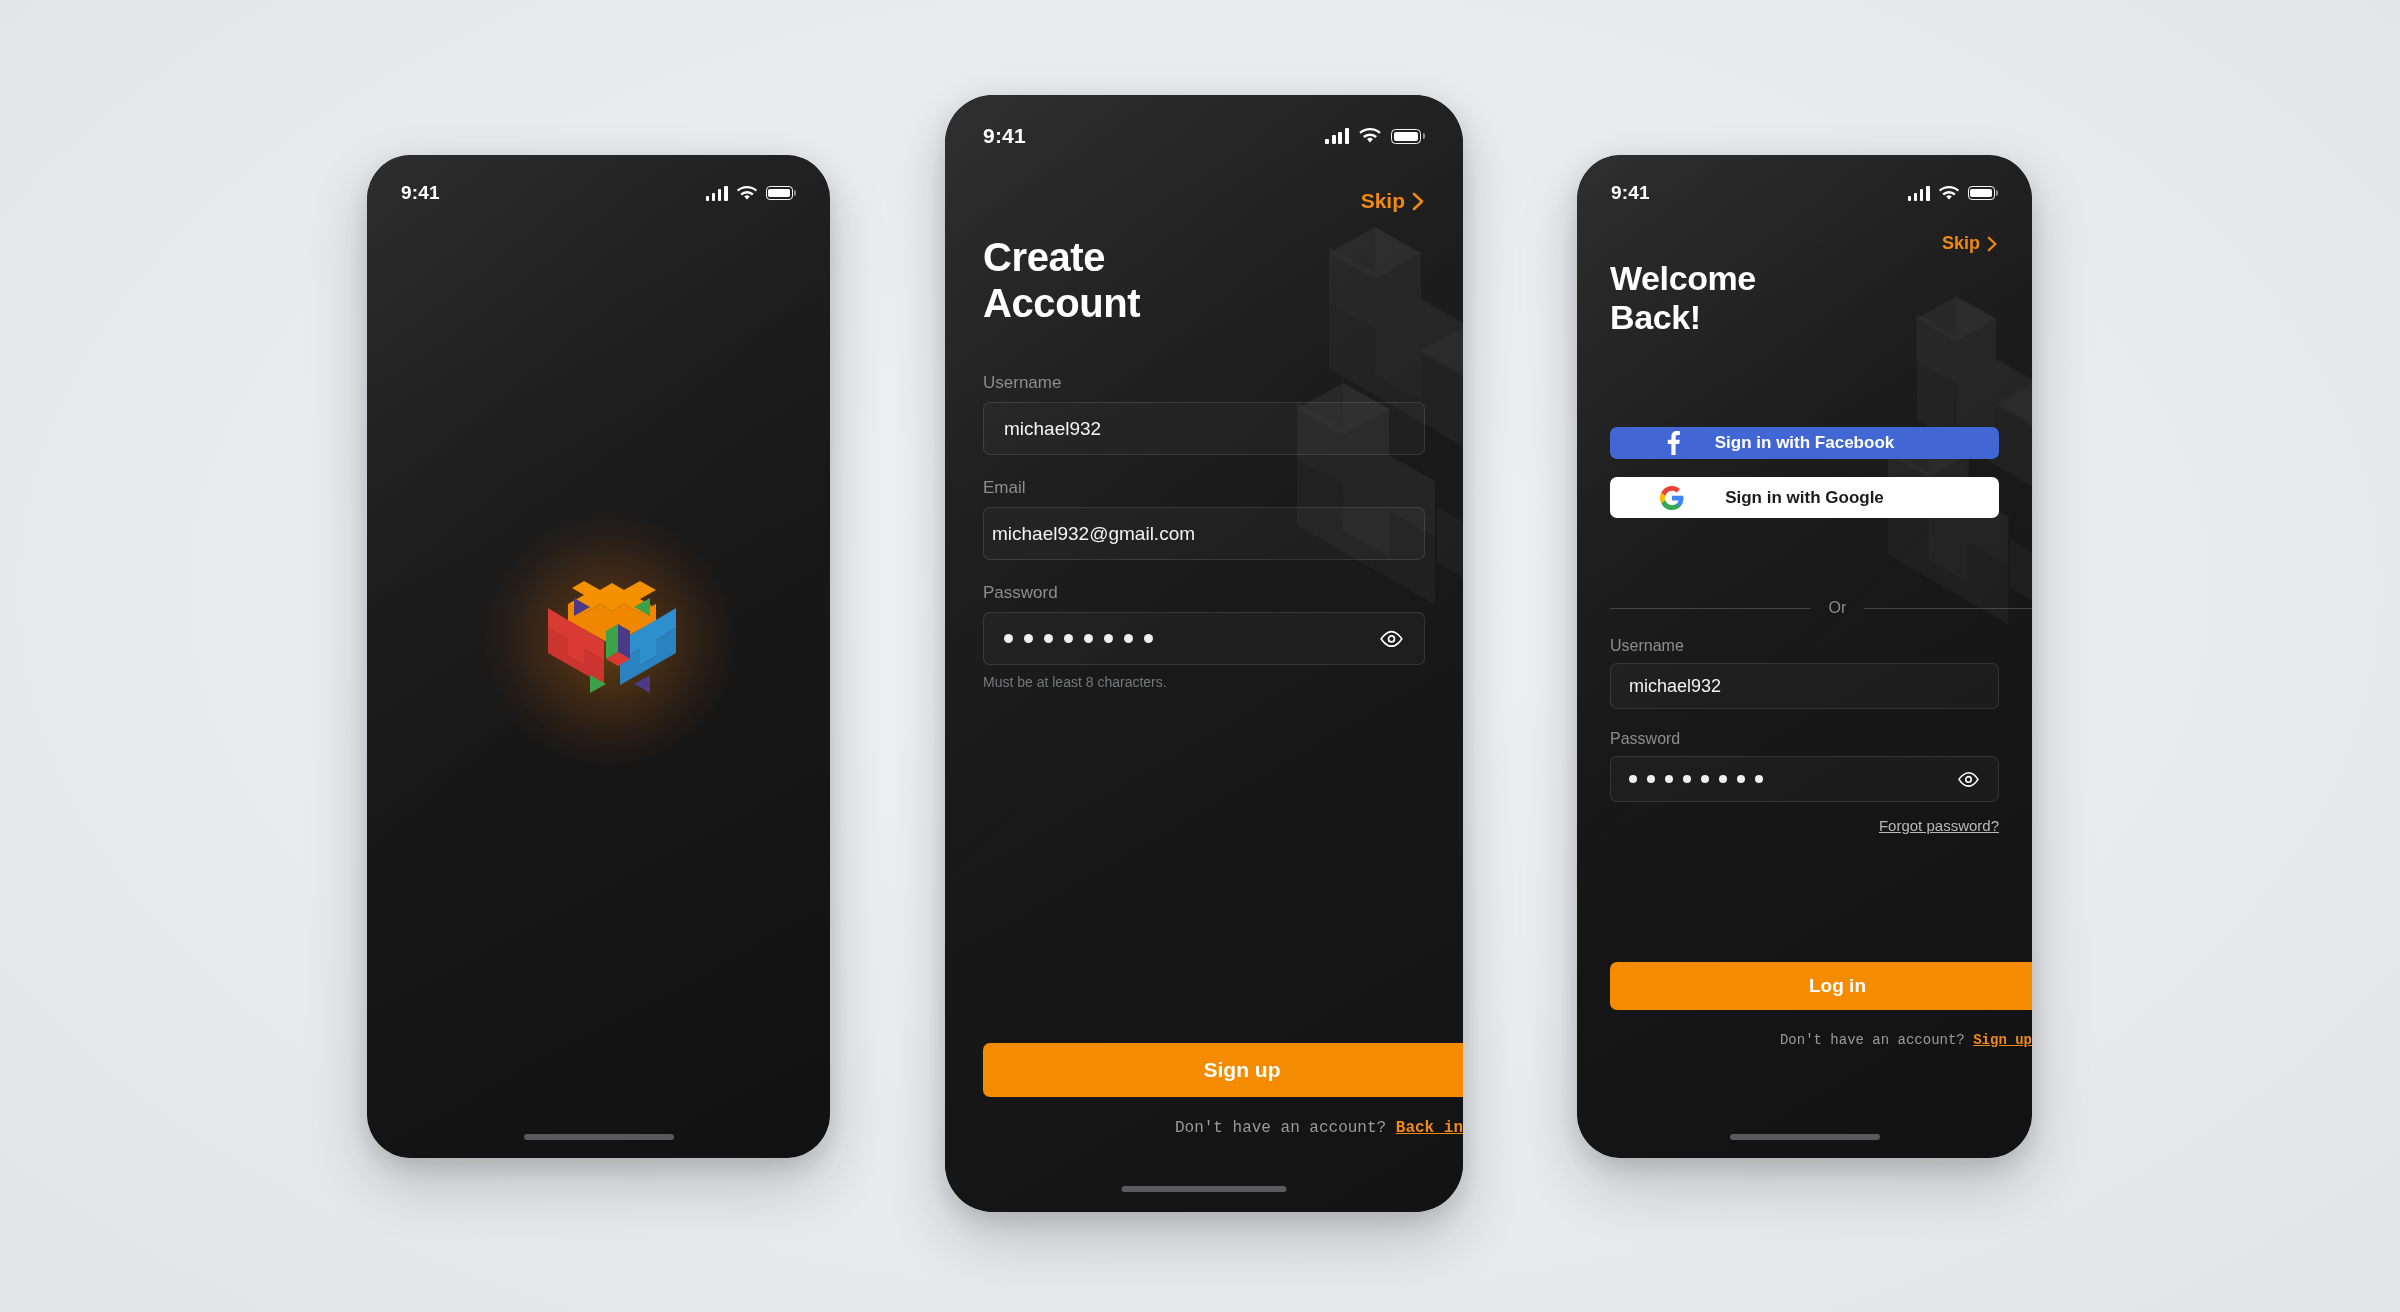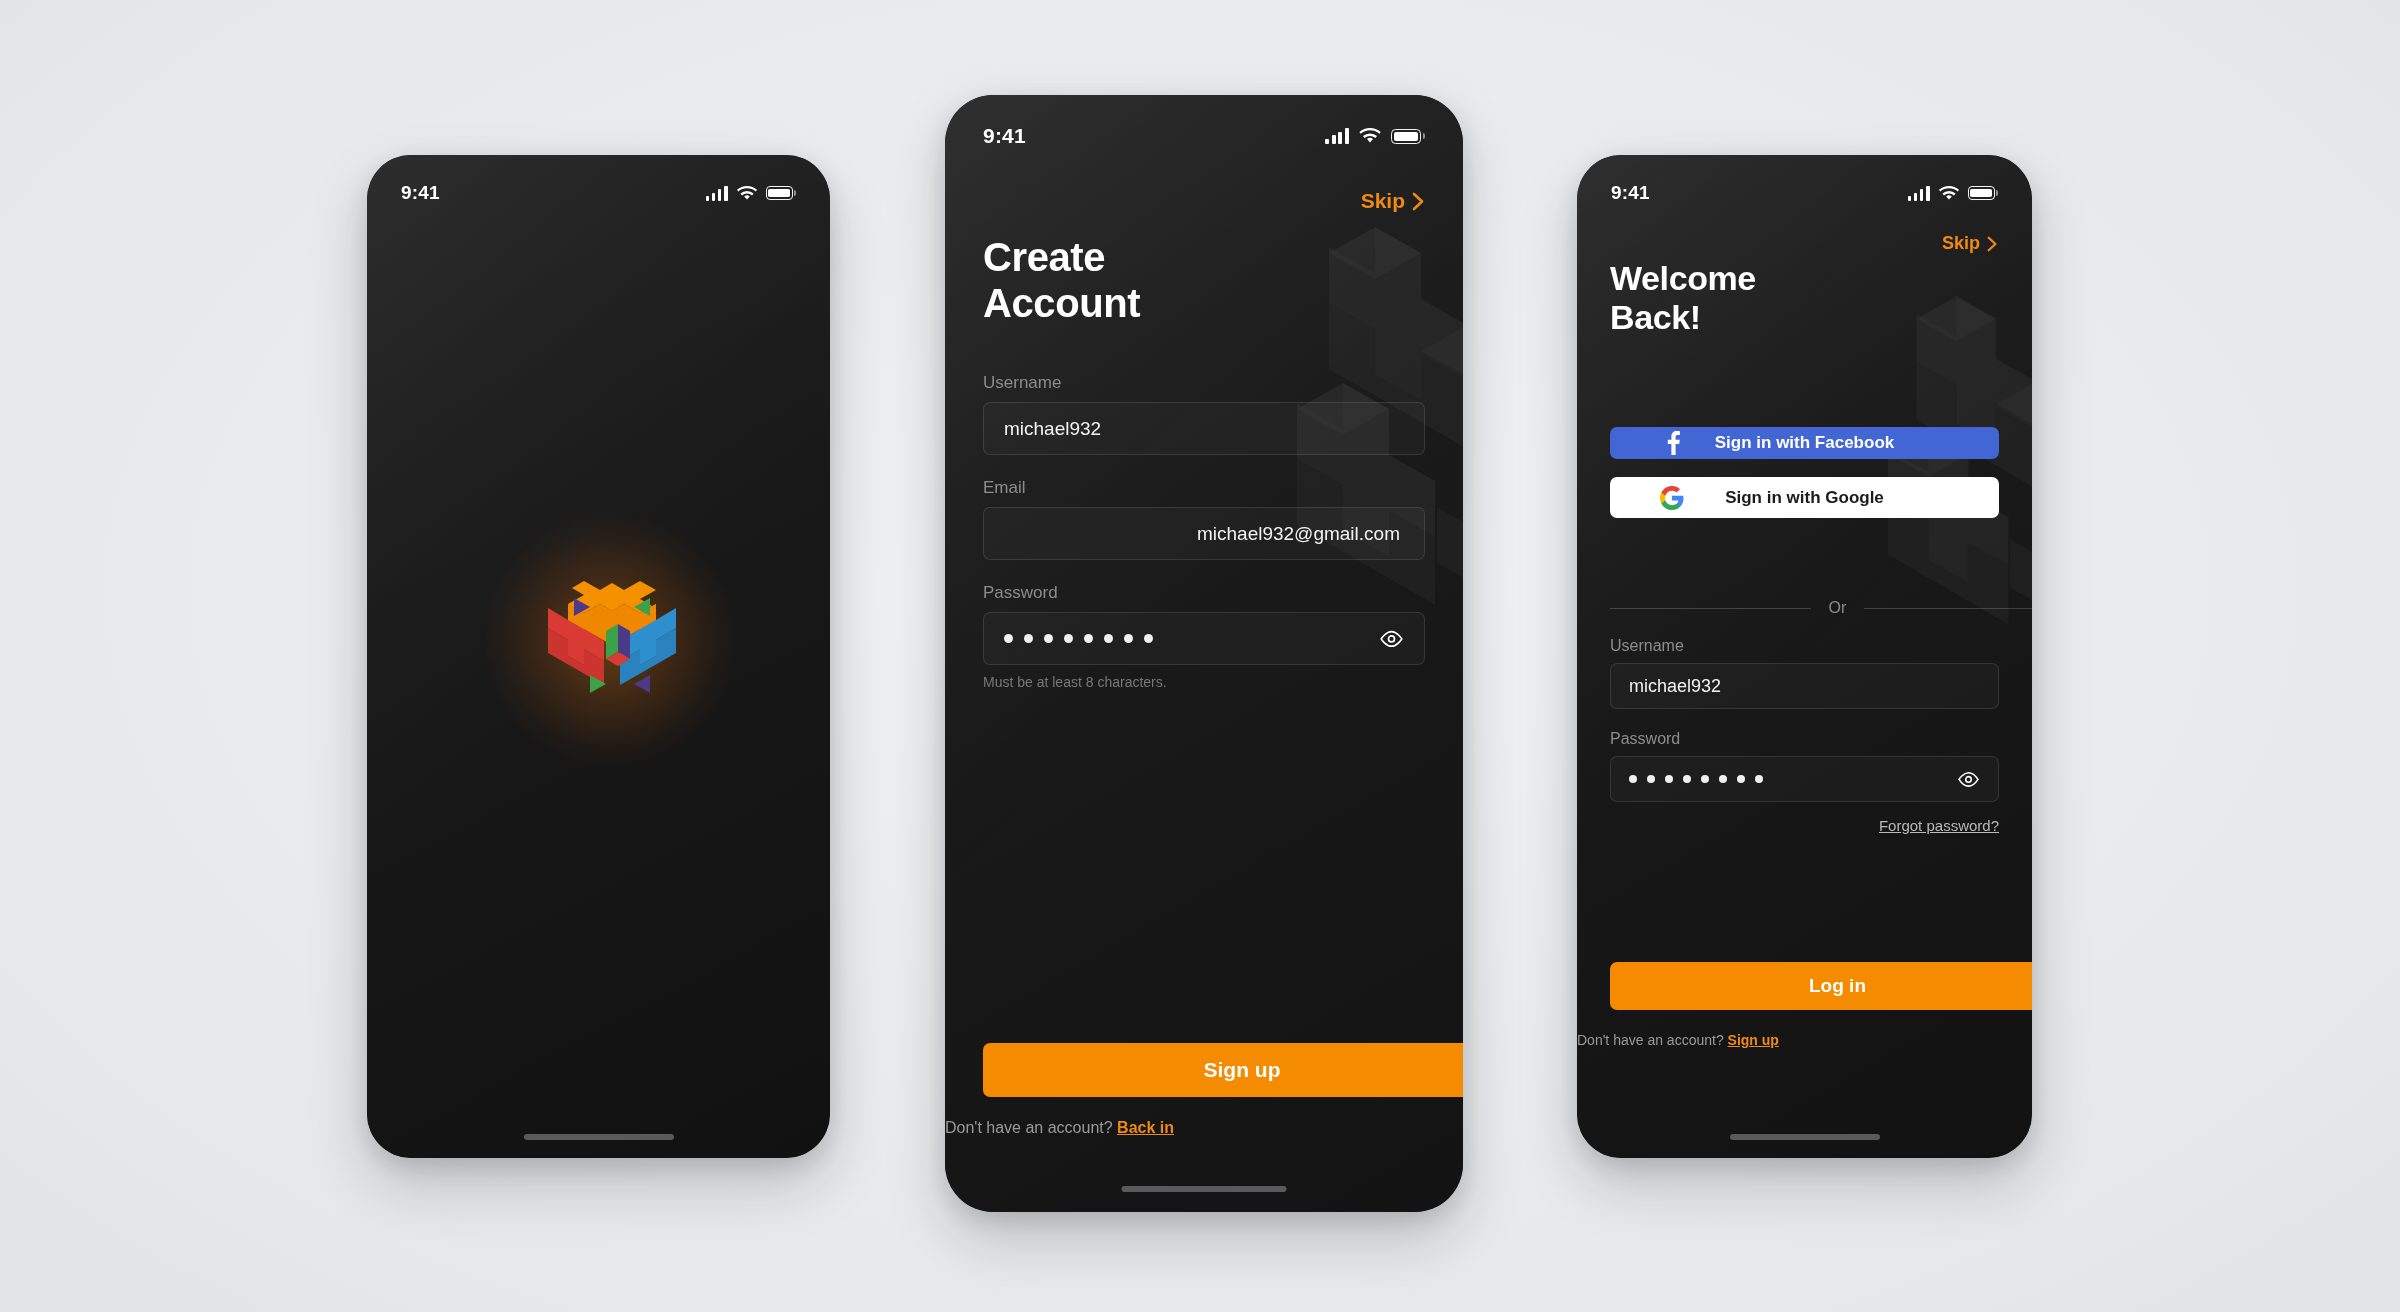--- a/index.html
+++ b/index.html
@@ -112,23 +112,24 @@
     font-weight: 700;
     border: none;
     border-radius: 7px;
     width: 100%;
     text-align: center;
     cursor: pointer;
     font-family: "Liberation Sans", sans-serif;
   }
 
   .foot {
-    text-align: left;
+    text-align: right;
     color: #9a9a9c;
     white-space: nowrap;
+    font-family: Liberation Mono, monospace;
   }
   .foot-link {
     color: #f08a13;
     font-weight: 700;
     text-decoration: underline;
   }
 
   
   .social {
     width: 100%;
@@ -306,21 +307,21 @@
 
         <div style="margin-bottom:23px;">
           <span class="field-label" style="font-size:17px; margin-bottom:9px;">Username</span>
           <div class="input-box" style="height:53px; padding:0 20px;">
             <span class="input-val" style="font-size:19px;">michael932</span>
           </div>
         </div>
 
         <div style="margin-bottom:23px;">
           <span class="field-label" style="font-size:17px; margin-bottom:9px;">Email</span>
-          <div class="input-box" style="height:53px; padding:0 24px;justify-content:flex-end;">
+          <div class="input-box" style="height:53px; padding:0 8px;">
             <span class="input-val" style="font-size:19px;">michael932@gmail.com</span>
           </div>
         </div>
 
         <div style="margin-bottom:12px;">
           <span class="field-label" style="font-size:17px; margin-bottom:9px;">Password</span>
           <div class="input-box" style="height:53px; padding:0 20px;">
             <span class="dots" id="sa-pw-dots" style="gap:11px;">
                 <i class="dot" style="width: 9px; height: 9px;"></i>
                 <i class="dot" style="width: 9px; height: 9px;"></i>

